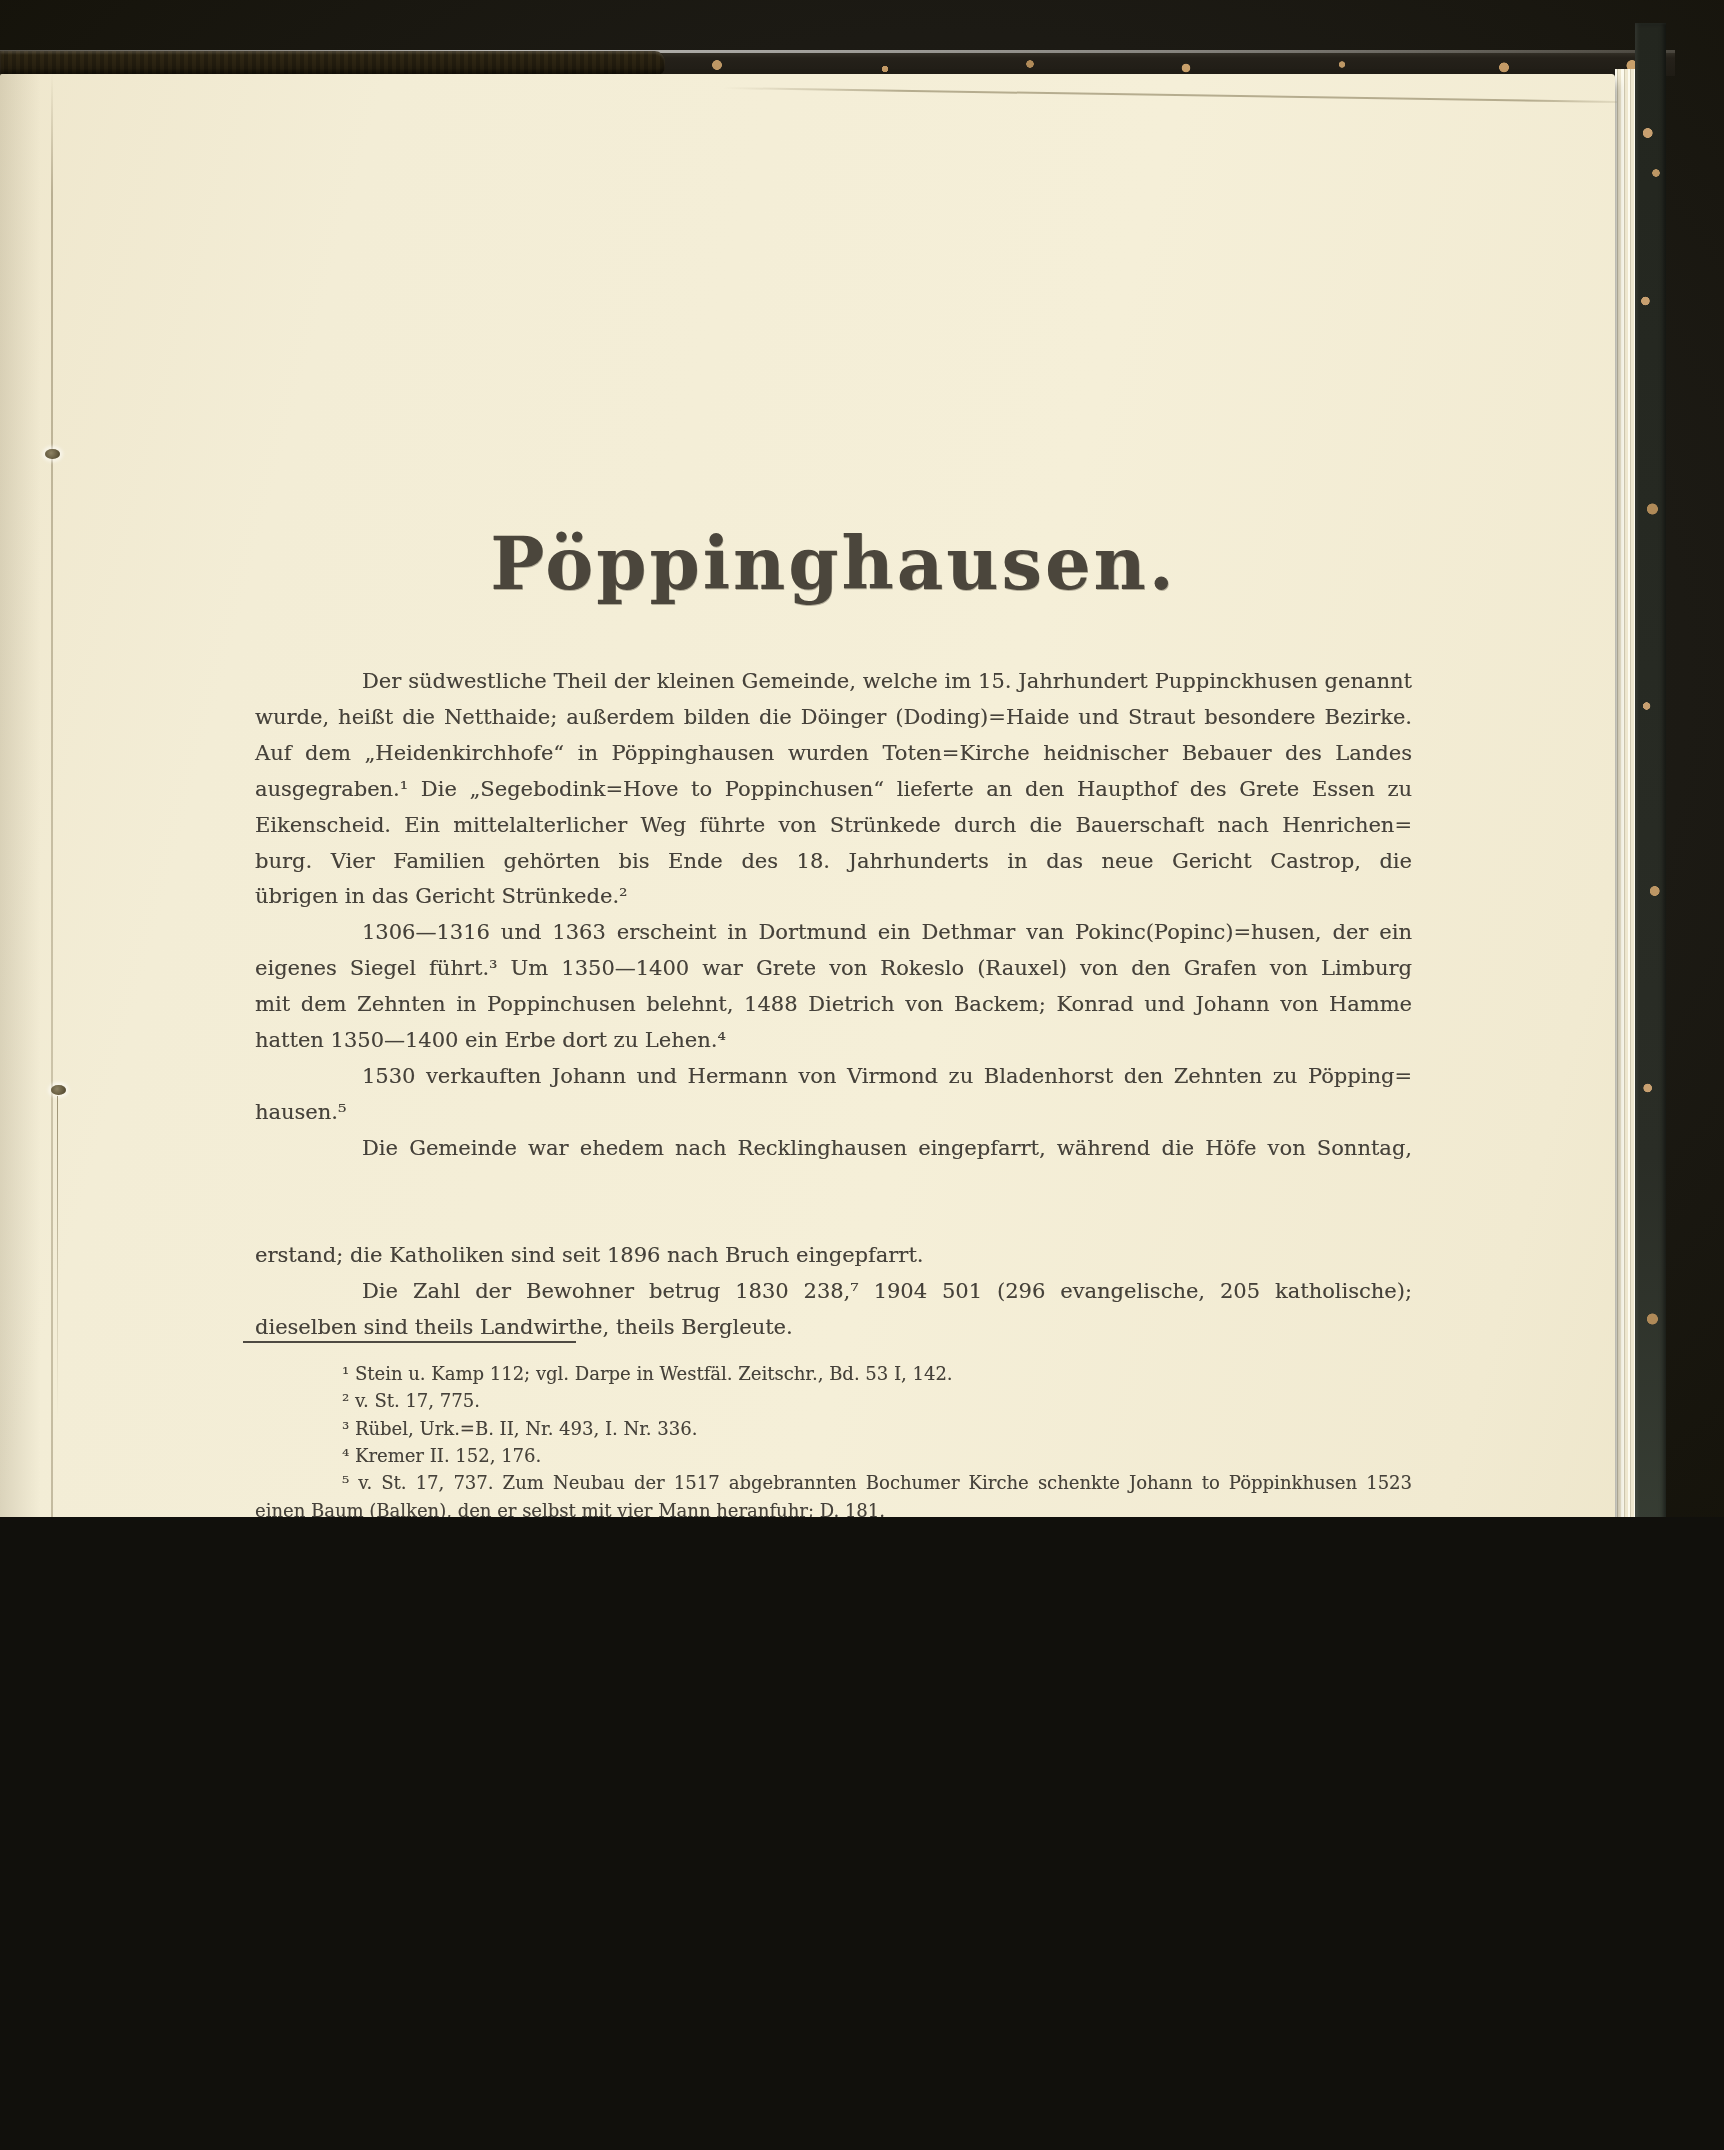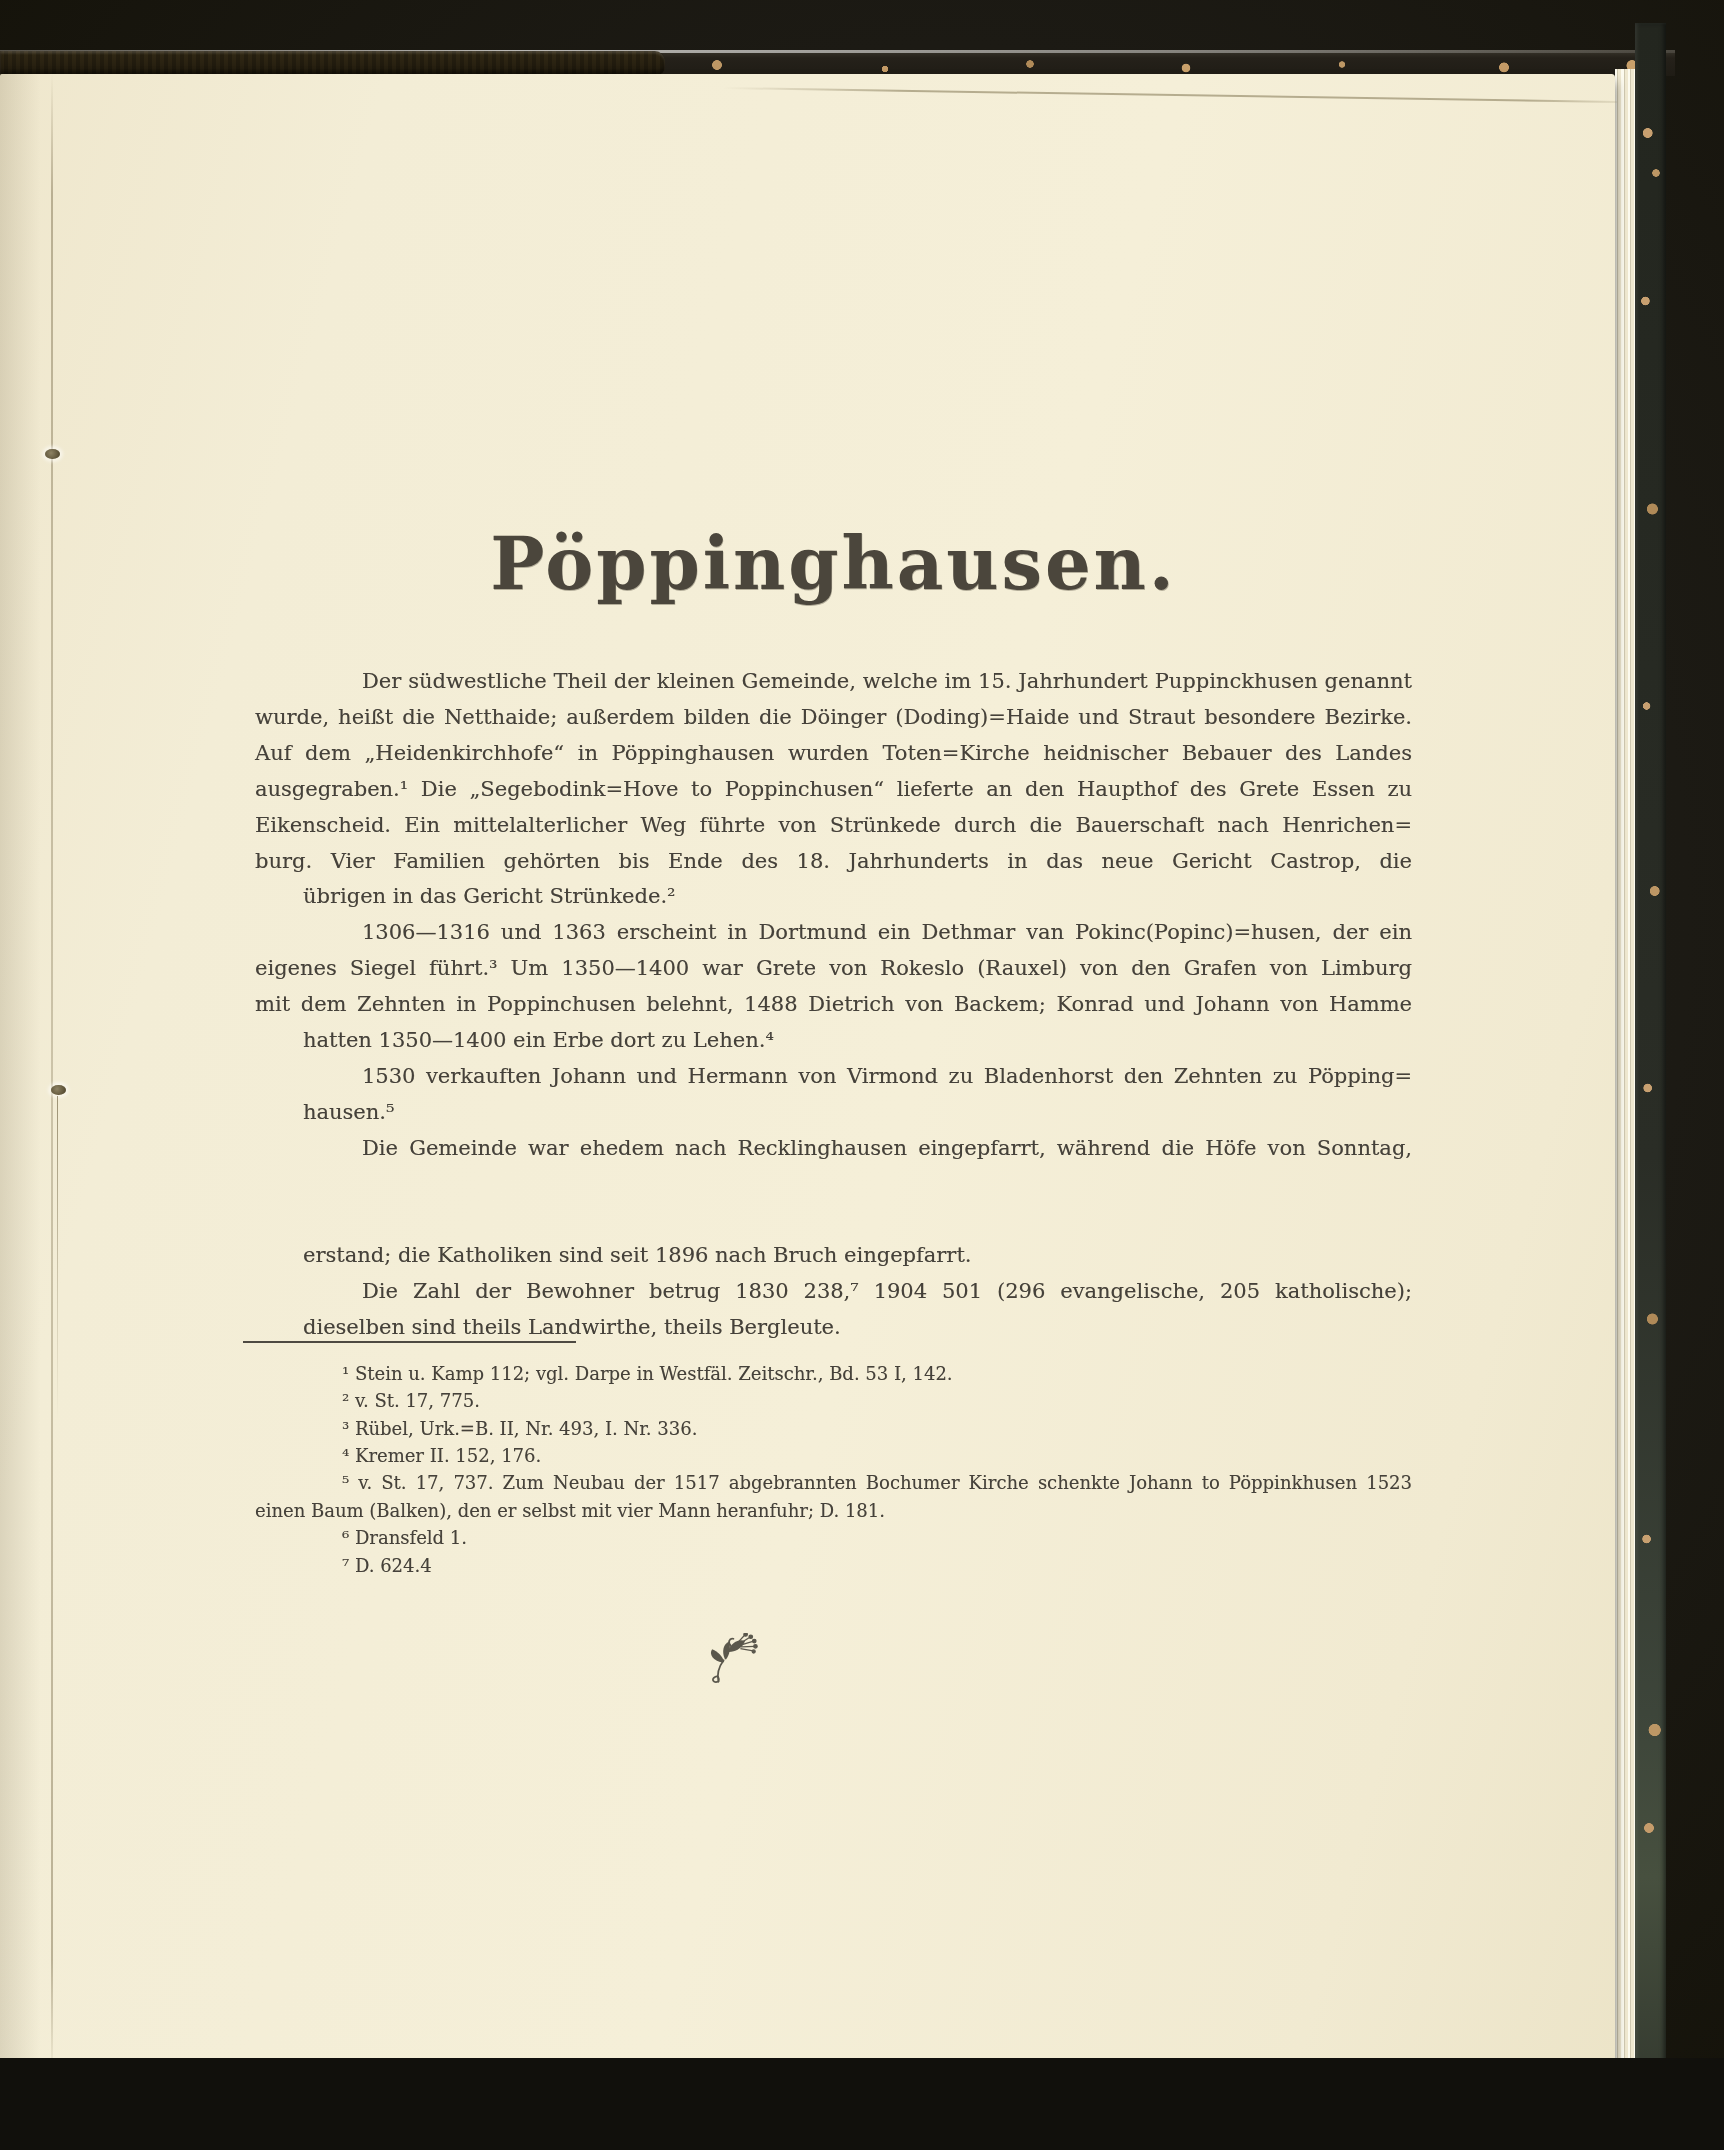--- a/index.html
+++ b/index.html
@@ -1,16 +1,16 @@
 <!DOCTYPE html>
 <html style="font-size:9.3px"><head>
 <meta charset="utf-8">
 <style>
   html,body{margin:0;padding:0;background:#11100c;}
-  .scene{position:relative;width:1725px;height:2058px;overflow:hidden;
+  .scene{position:relative;width:1725px;height:1517px;overflow:hidden;
          background:radial-gradient(ellipse at 55% 45%, #242118 0%, #1c1a14 55%, #141209 100%);
          font-family:"DejaVu Serif",serif;}
 
   
   .top-strip{position:absolute;left:0;top:50px;width:1675px;height:25.5px;
      background-image:
        radial-gradient(circle at 243px 17.4px,#c39a66 0 4px,transparent 4.6px),
        radial-gradient(circle at 405px 12.7px,#b88f5c 0 2.9px,transparent 3.5px),
        radial-gradient(circle at 524px 19.7px,#c9a06a 0 3.5px,transparent 4px),
        radial-gradient(circle at 717px 15px,#bd9765 0 4.6px,transparent 5.2px),
@@ -67,21 +67,21 @@
   .thread{position:absolute;left:57px;top:1022px;width:1.2px;height:324px;
      background:linear-gradient(180deg,rgba(120,108,76,.7),rgba(120,108,76,0));}
 
   
   .title{position:absolute;left:255px;top:447px;width:1157px;text-align:center;
      font-size:72px;font-weight:bold;color:#4b463c;letter-spacing:2.9px;
      text-shadow:0.6px 0.6px 0 rgba(60,54,40,.35);}
   .bline{position:absolute;left:255px;width:1157px;font-size:21px;line-height:1.25;
      color:#45413a;text-align:justify;text-align-last:justify;
      text-shadow:0.2px 0.2px 0 rgba(70,64,50,.4);}
-  .bline.last{text-align:left;text-align-last:left;margin-left:48px;}
+  .bline.last{text-align:left;text-align-last:left;}
   .bline.indent{text-indent:107px;}
   .fnrule{position:absolute;left:243px;top:1267px;width:333px;height:1.7px;background:#4e4a42;}
   .fline{position:absolute;left:255px;width:1157px;font-size:18px;line-height:1.2;
      color:#45413a;text-align:right;text-align-last:left;
      text-shadow:0.2px 0.2px 0 rgba(70,64,50,.35);}
   .fline.indent{text-indent:87px;}
   .fline.justify{text-align:justify;text-align-last:justify;}
 
   .ornament{position:absolute;left:701px;top:1559px;width:58px;height:52px;}
 </style>

